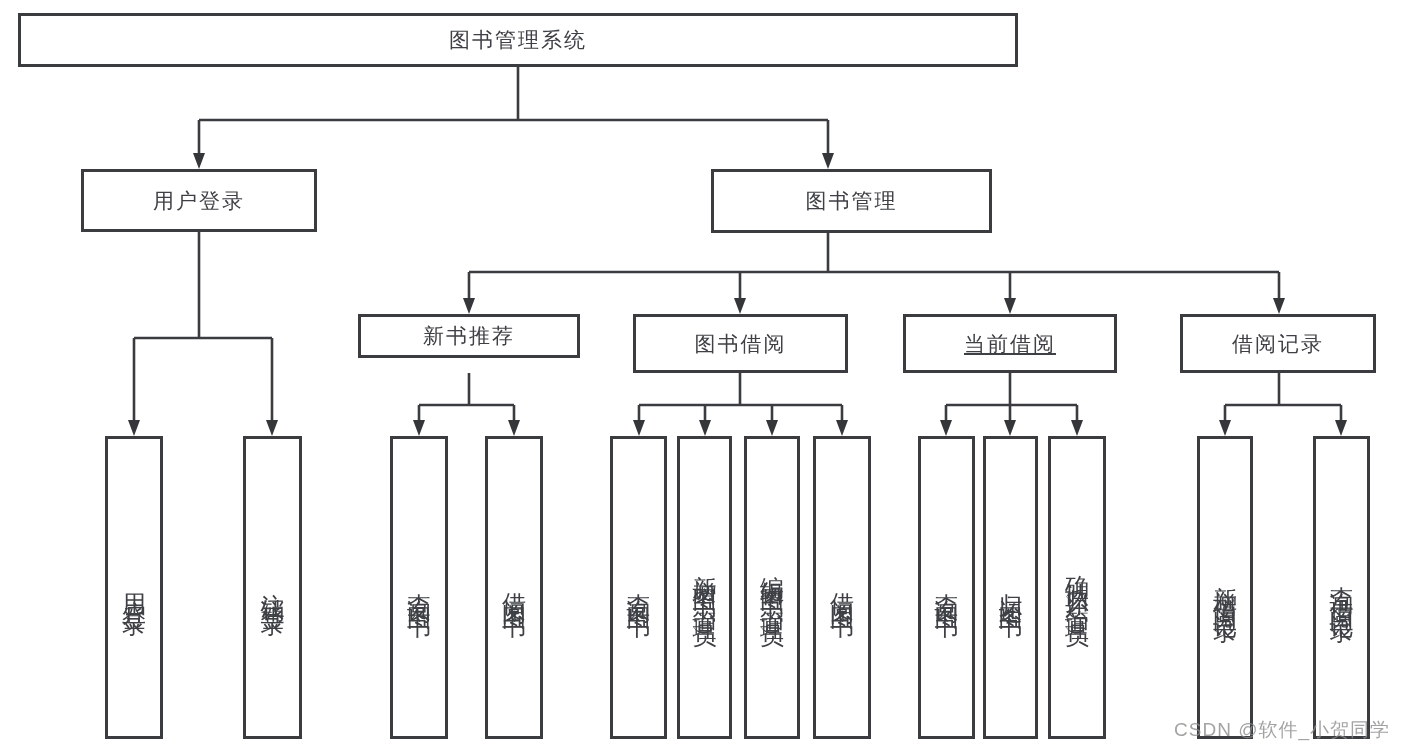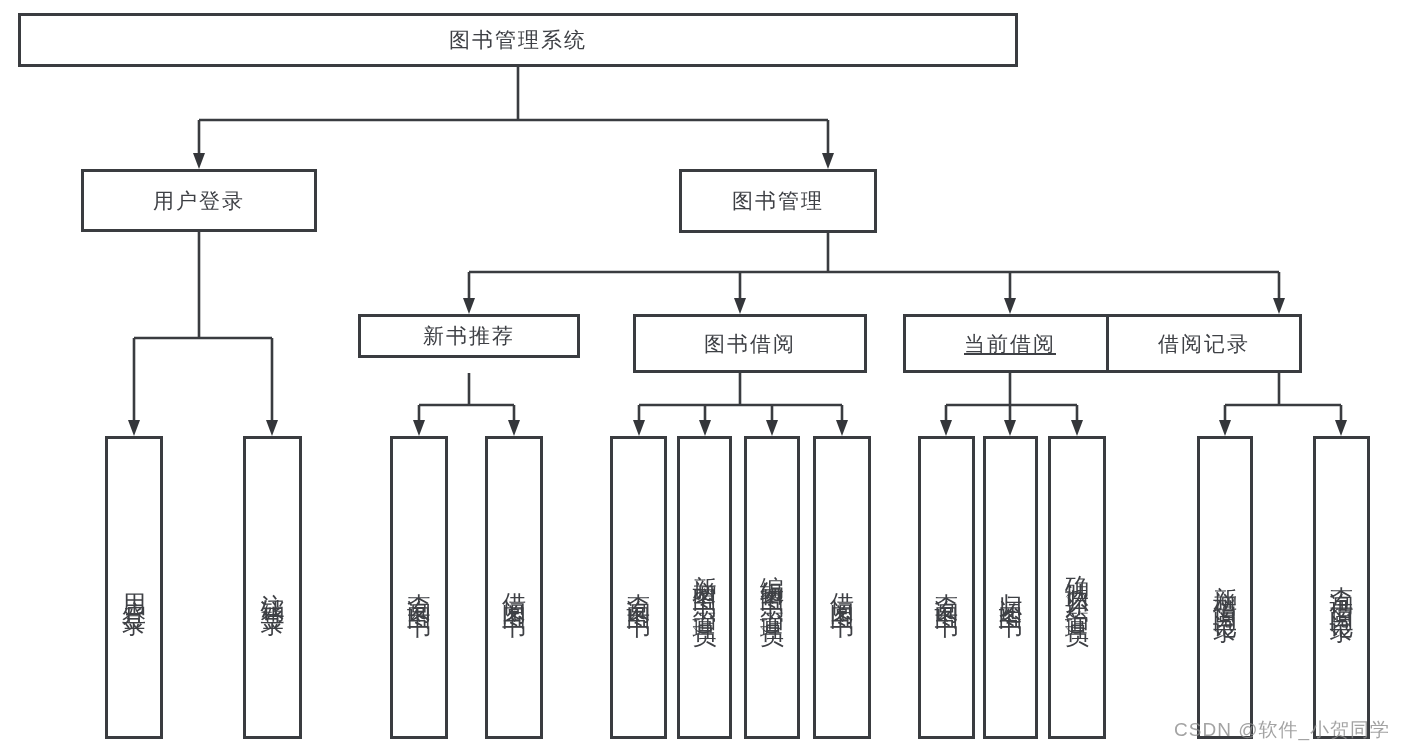--- a/index.html
+++ b/index.html
@@ -121,26 +121,26 @@
       <polygon points="1004,420 1016,420 1010,436"></polygon>
       <polygon points="1071,420 1083,420 1077,436"></polygon>
       <polygon points="1219,420 1231,420 1225,436"></polygon>
       <polygon points="1335,420 1347,420 1341,436"></polygon>
     </g>
   </svg>
 
   <div class="node" style="left:18px; top:13px; width:1000px; height:54px;">图书管理系统</div>
 
   <div class="node" style="left:81px; top:169px; width:236px; height:63px;">用户登录</div>
-  <div class="node" style="left:679px; top:169px; width:198px; height:64px;">图书管理</div>
+  <div class="node" style="left:711px; top:169px; width:281px; height:64px;">图书管理</div>
 
   <div class="node" style="left:358px; top:314px; width:222px; height:44px;">新书推荐</div>
-  <div class="node" style="left:633px; top:314px; width:234px; height:59px;">图书借阅</div>
+  <div class="node" style="left:633px; top:314px; width:215px; height:59px;">图书借阅</div>
   <div class="node" style="left:903px; top:314px; width:214px; height:59px;text-decoration:underline;">当前借阅</div>
-  <div class="node" style="left:1106px; top:314px; width:196px; height:59px;">借阅记录</div>
+  <div class="node" style="left:1180px; top:314px; width:196px; height:59px;">借阅记录</div>
 
   <div class="leaf" style="left:105px; width:58px;">
     <span class="vtext">用户登录</span>
   </div>
   <div class="leaf" style="left:243px; width:59px;">
     <span class="vtext">注销登录</span>
   </div>
 
   <div class="leaf" style="left:390px; width:58px;">
     <span class="vtext">查询图书</span>

